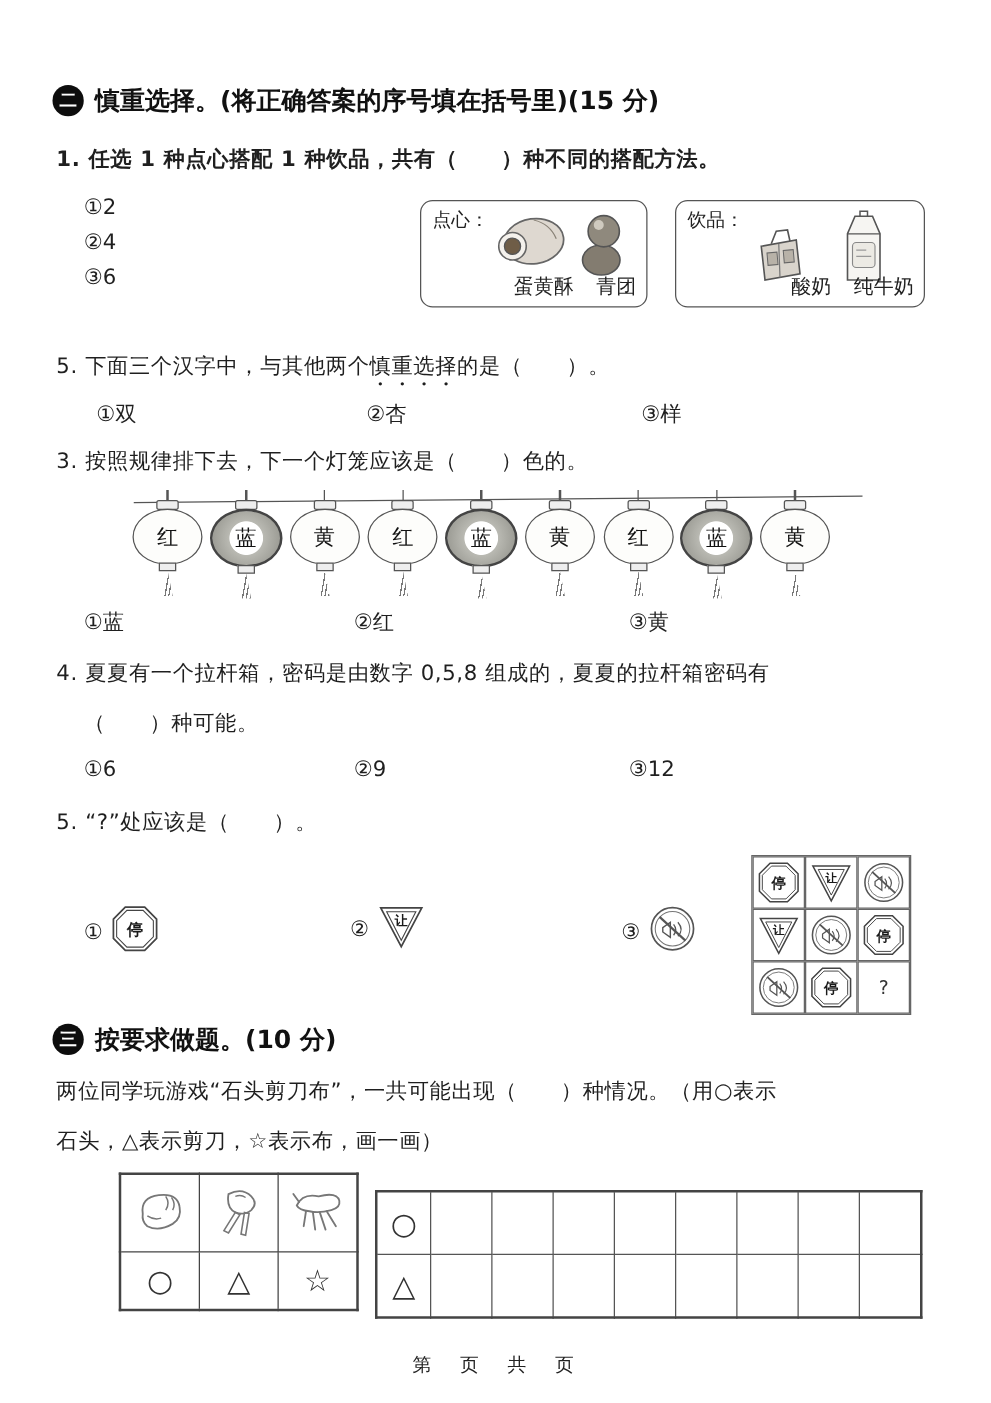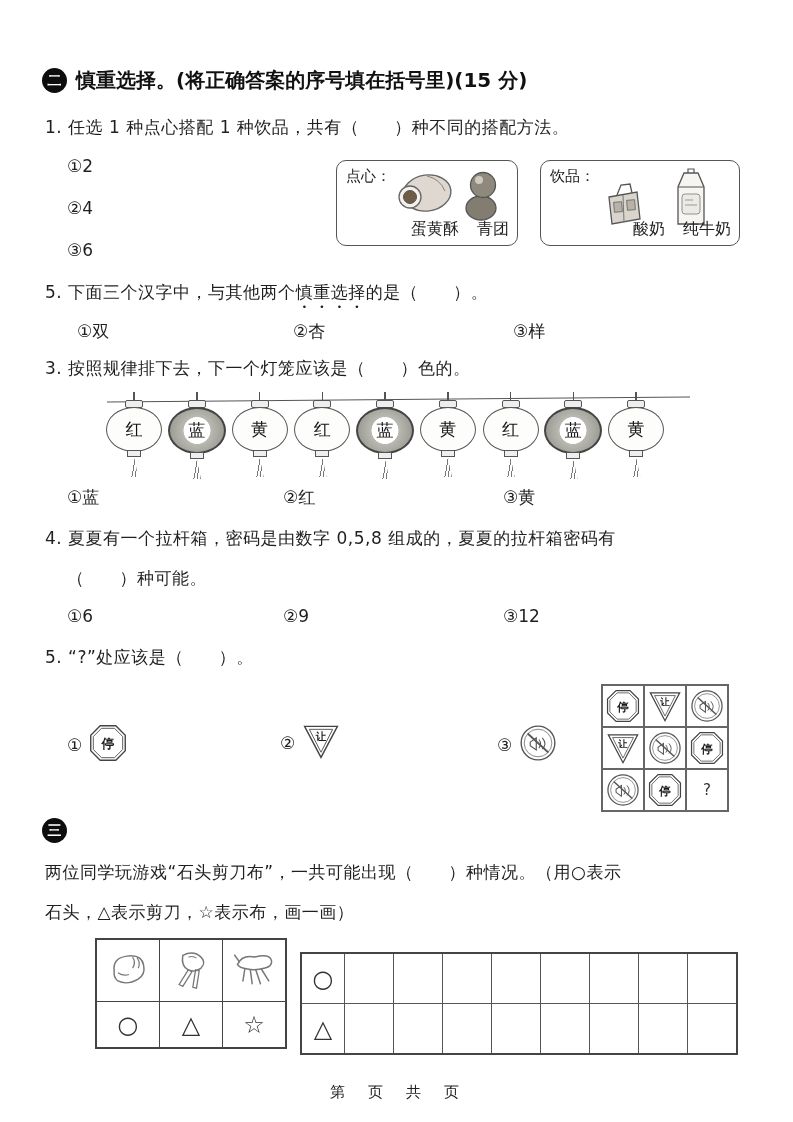--- a/index.html
+++ b/index.html
@@ -10,21 +10,21 @@
   .sec-header{display:flex;align-items:center;gap:9px;font-weight:bold;font-size:20px;color:#111;}
   .sec-icon{width:25px;height:25px;background:#0d0d0d;color:#fff;border-radius:50%;
             display:flex;align-items:center;justify-content:center;font-size:14px;font-weight:bold;flex:0 0 auto;}
   
   .q-text{font-size:17px;letter-spacing:0.5px;white-space:nowrap;}
   .emph{-webkit-text-emphasis:filled dot;text-emphasis:filled dot;
         -webkit-text-emphasis-position:under right;text-emphasis-position:under right;}
   
   .opt{position:absolute;font-size:17px;white-space:nowrap;}
   .o1{left:67px;} .o2{left:283px;} .o3{left:503px;}
-  .vopts{display:flex;flex-direction:column;gap:22px;font-size:17px;}
+  .vopts{display:flex;flex-direction:column;gap:8px;font-size:17px;}
   
   .food-box{position:absolute;border:1.6px solid #555;border-radius:10px;background:#fff;}
   .box-label{position:absolute;left:9px;top:6px;font-size:15px;color:#222;}
   .box-items{position:absolute;bottom:5px;left:0;right:8px;display:flex;justify-content:flex-end;gap:18px;font-size:16px;}
   .food-svg{position:absolute;}
   
   .lantern-strip{position:absolute;left:105px;top:390px;width:585px;height:100px;}
   .l-line{position:absolute;left:2px;right:0;top:9px;border-top:1.6px solid #555;transform:rotate(-0.5deg);}
   .l-row{position:absolute;left:0;top:2px;width:560px;display:flex;justify-content:space-between;}
   .lantern{display:flex;flex-direction:column;align-items:center;width:58px;}
@@ -66,21 +66,21 @@
 </head>
 <body>
 
 <div class="page">
 
   <div class="abs sec-header" style="left:42px;top:67px;">
     <span class="sec-icon">二</span>
     <span>慎重选择。(将正确答案的序号填在括号里)(15 分)</span>
   </div>
 
-  <div class="abs q-text" style="left:45px;top:116px;">1. 任选 1 种点心搭配 1 种饮品，共有（　　）种不同的搭配方法。</div>
+  <div class="abs q-text" style="left:45px;top:116px;font-weight:bold;">1. 任选 1 种点心搭配 1 种饮品，共有（　　）种不同的搭配方法。</div>
   <div class="abs vopts" style="left:67px;top:156px;">
     <span>①2</span>
     <span>②4</span>
     <span>③6</span>
   </div>
 
   <div class="food-box" style="left:336px;top:160px;width:180px;height:84px;">
     <span class="box-label">点心：</span>
     <svg class="food-svg" style="left:56px;top:10px;" width="60" height="48" viewBox="0 0 60 48">
       <ellipse cx="34" cy="22" rx="24" ry="18" fill="#ded8d0" stroke="#666" stroke-width="1.4" transform="rotate(-8 34 22)"></ellipse>
@@ -321,20 +321,21 @@
           <text x="22" y="28" text-anchor="middle" font-size="15" font-weight="bold" fill="#1a1a1a">停</text>
         </svg>
       </div>
     <div class="sign-cell">
         <span class="q-mark">?</span>
       </div>
   </div>
 
   <div class="abs sec-header" style="left:42px;top:818px;">
     <span class="sec-icon">三</span>
+    <span>按要求做题。(10 分)</span>
   </div>
   <div class="abs q-text" style="left:45px;top:861px;">两位同学玩游戏“石头剪刀布”，一共可能出现（　　）种情况。（用○表示</div>
   <div class="abs q-text" style="left:45px;top:901px;">石头，△表示剪刀，☆表示布，画一画）</div>
 
   <table class="legend-table">
     <tbody>
       <tr>
         <td>
           <svg class="hand-svg" viewBox="0 0 50 44">
             <path d="M10 24 Q8 10 24 8 Q40 6 42 18 Q44 28 36 33 Q24 40 14 35 Q9 31 10 24 Z" fill="none" stroke="#777" stroke-width="1.6"></path>

